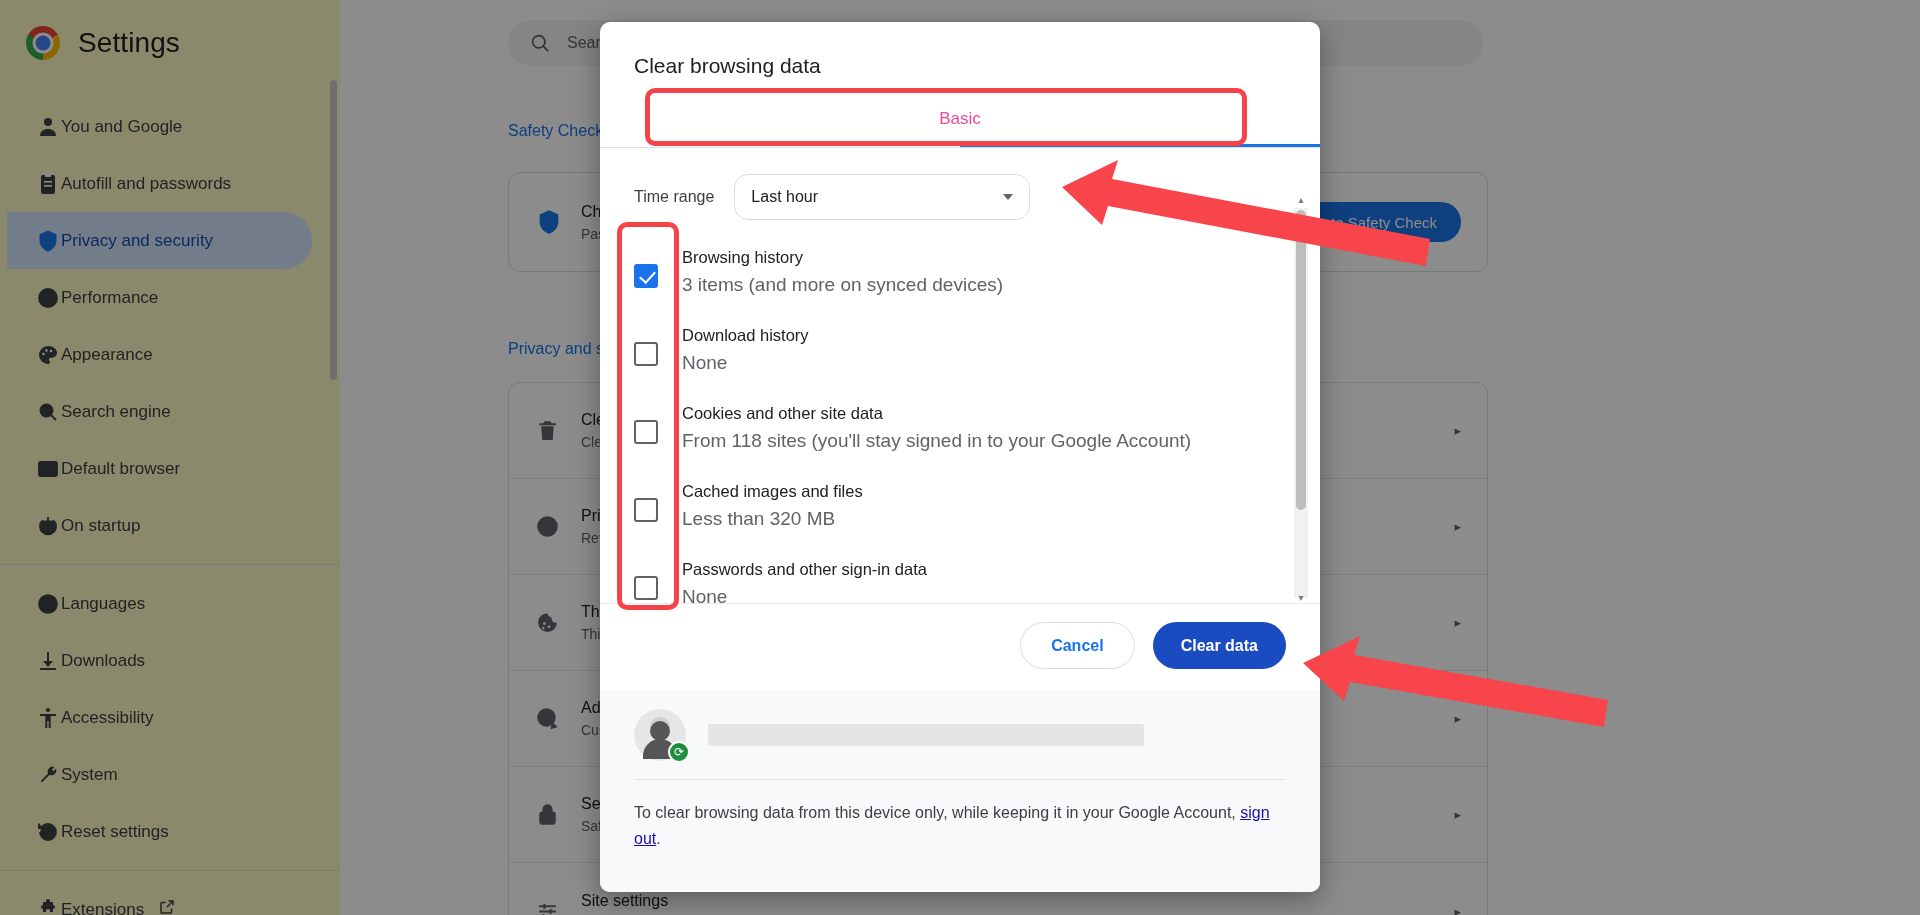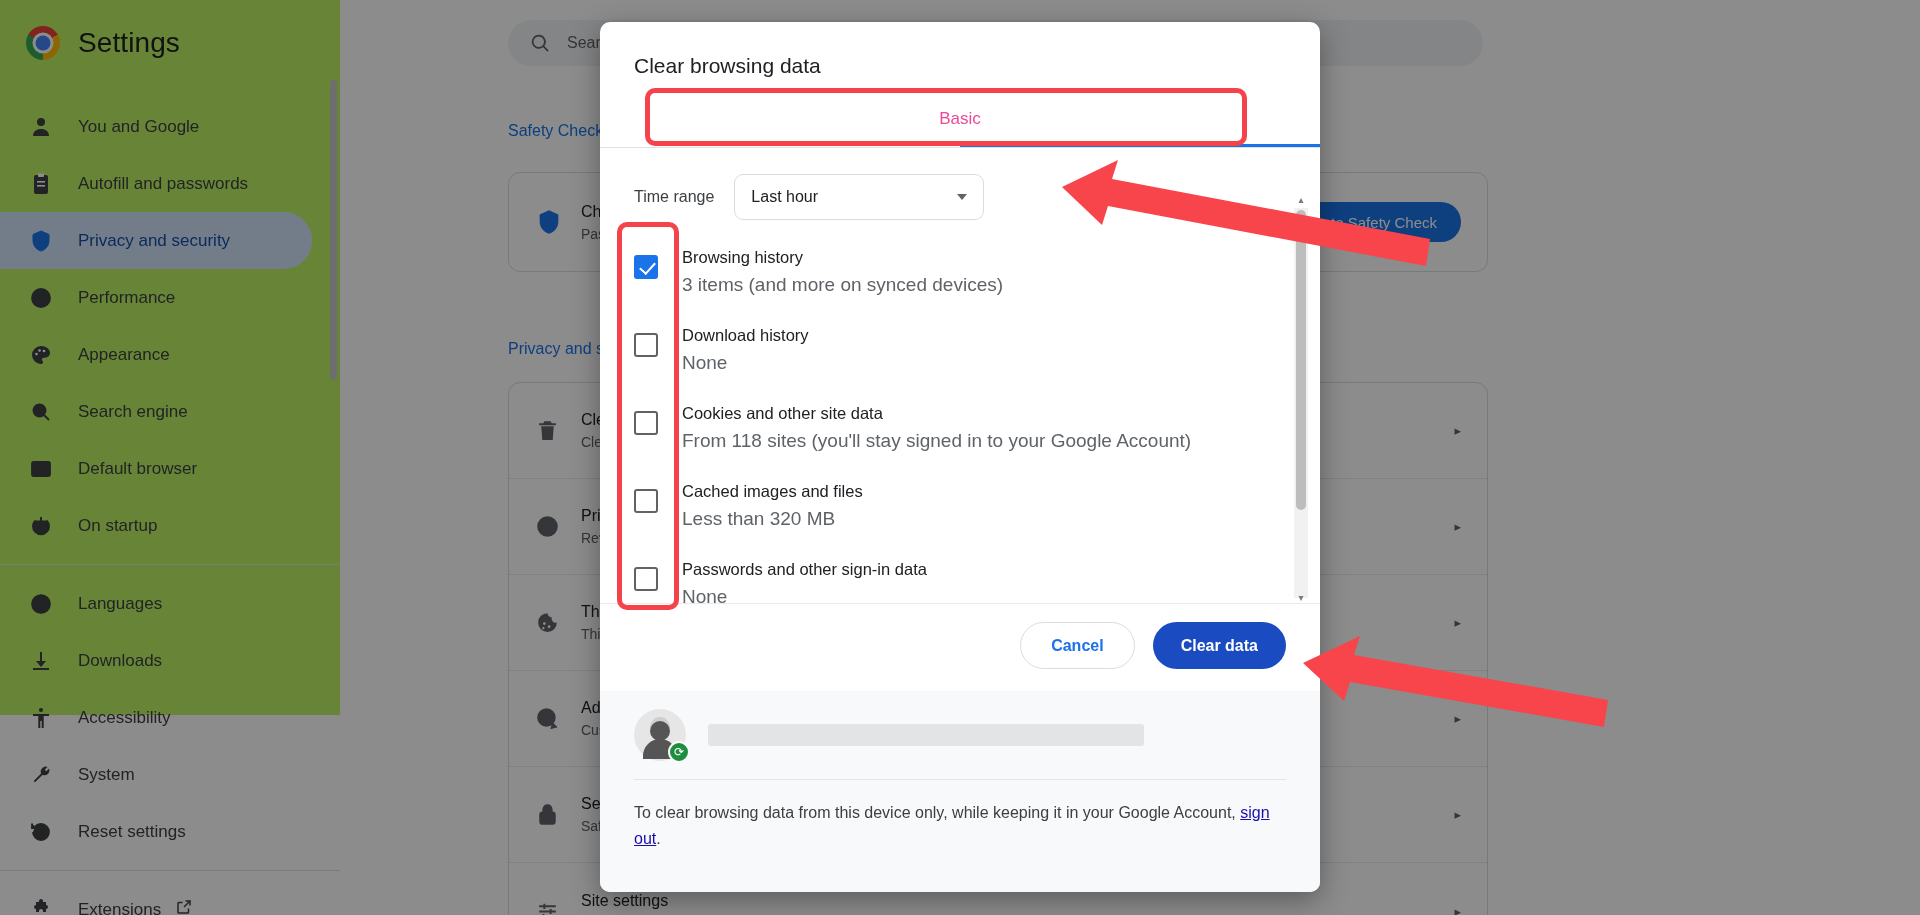--- a/index.html
+++ b/index.html
@@ -8,36 +8,36 @@
     overflow: hidden;
     font-family: "Liberation Sans", sans-serif;
     background: #ffffff;
   }
   #root { position: relative; width: 1920px; height: 915px; background:#fff; }
 
   
   .page { position:absolute; inset:0; background:#fff; }
 
   .sidebar {
-    position:absolute; left:0; top:0; width:340px; height:715px;
-    background:#bef264;
+    position:absolute; left:0; top:0; width:340px; height:915px;
+    background:#fef9c3;
   }
   .brandrow { display:flex; align-items:center; gap:18px; height:86px; padding-left:26px; }
   .chrome-logo { width:34px; height:34px; border-radius:50%; position:relative;
      background: conic-gradient(from -60deg, #ea4335 0deg 120deg, #fbbc05 120deg 240deg, #34a853 240deg 360deg);
      flex:none; }
   .chrome-logo::before{content:"";position:absolute;left:50%;top:50%;width:15px;height:15px;border-radius:50%;
      background:#4285f4;transform:translate(-50%,-50%);box-shadow:0 0 0 3px #fff;}
   .brandtitle { font-size:28px; color:#202124; letter-spacing:.1px; }
 
   .navlist { margin-top:12px; }
   .navitem {
-    display:flex; align-items:center; gap:24px;
+    display:flex; align-items:center; 
     height:57px; padding-left:28px; color:#3c4043; font-size:17px;
-    border-radius:0 28px 28px 0; margin-right:28px;
+    border-radius:0 28px 28px 0; margin-right:28px;margin-left:7px;
   }
   .navitem.active { background:#d2e3fc; color:#174ea6; font-weight:500; }
   .navitem.active .nic svg { fill:#1a73e8; stroke:#1a73e8; }
   .nic { width:26px; height:26px; flex:none; display:flex; align-items:center; justify-content:center; }
   .nic svg { width:24px; height:24px; fill:#3c4043; }
   .navsep { height:1px; background:#e0e0e0; margin:10px 0 10px 0; }
   .extrow { display:flex; align-items:center; gap:14px; }
   .extico svg { width:18px; height:18px; fill:none; stroke:#3c4043; stroke-width:2; }
 
   .sb-track { position:absolute; left:328px; top:76px; width:10px; height:830px; }
@@ -83,28 +83,28 @@
   .tabs { display:flex; position:relative; height:58px; border-bottom:1px solid #e0e0e0; }
   .tab { flex:1; display:flex; align-items:center; justify-content:center;
      font-size:17px; color:#ec4899; font-weight:500; }
   .tab.active { color:#1a73e8; }
   .tab-underline { position:absolute; bottom:0; left:50%; width:50%; height:3px; background:#1a73e8; }
 
   .dlg-body { position:relative; flex:none; height:455px; padding:26px 34px 0 34px; overflow:hidden; }
   .timerow { display:flex; align-items:center; gap:20px; margin-bottom:22px; }
   .timelabel { font-size:16px; color:#3c4043; }
   .select {
-    width:250px; height:46px; border:1px solid #dadce0; border-radius:9px;
+    width:296px; height:46px; border:1px solid #dadce0; border-radius:14px;
     display:flex; align-items:center; justify-content:space-between;
     padding:0 16px; font-size:16px; color:#202124; background:#fff;
   }
   .caret { width:0;height:0;border-left:5px solid transparent;border-right:5px solid transparent;border-top:6px solid #5f6368; }
 
   .cb-list { position:relative; }
-  .cb-item { display:flex; gap:24px; margin-bottom:24px; align-items:flex-start; }
+  .cb-item { display:flex; gap:24px; margin-bottom:24px; align-items:center; }
   .cbox { width:24px; height:24px; border:2px solid #5f6368; border-radius:3px; flex:none; margin-top:13px; background:#fff; }
   .cbox.checked { background:#1a73e8; border-color:#1a73e8; position:relative; }
   .cbox.checked::after {
     content:""; position:absolute; left:7px; top:2px; width:7px; height:13px;
     border:solid #fff; border-width:0 2.6px 2.6px 0; transform:rotate(42deg);
   }
   .cb-texts { padding-top:6px; }
   .cb-title { font-size:16.5px; color:#202124; margin-bottom:7px; }
   .cb-sub { font-size:19px; color:#5f6368; }
 

